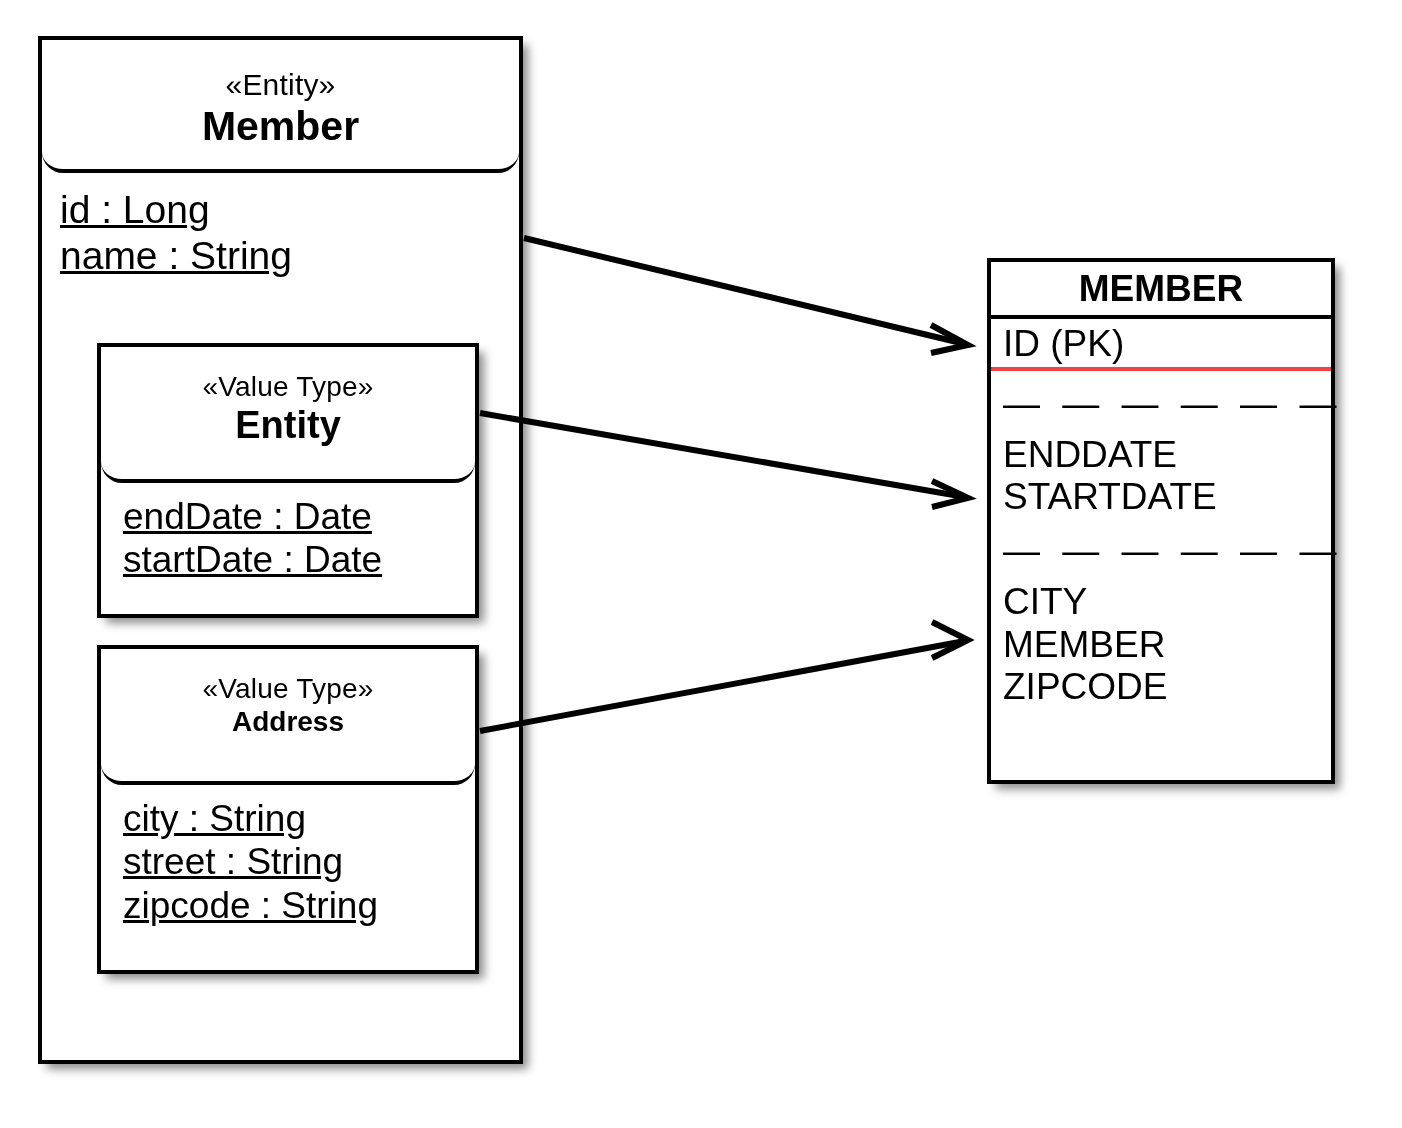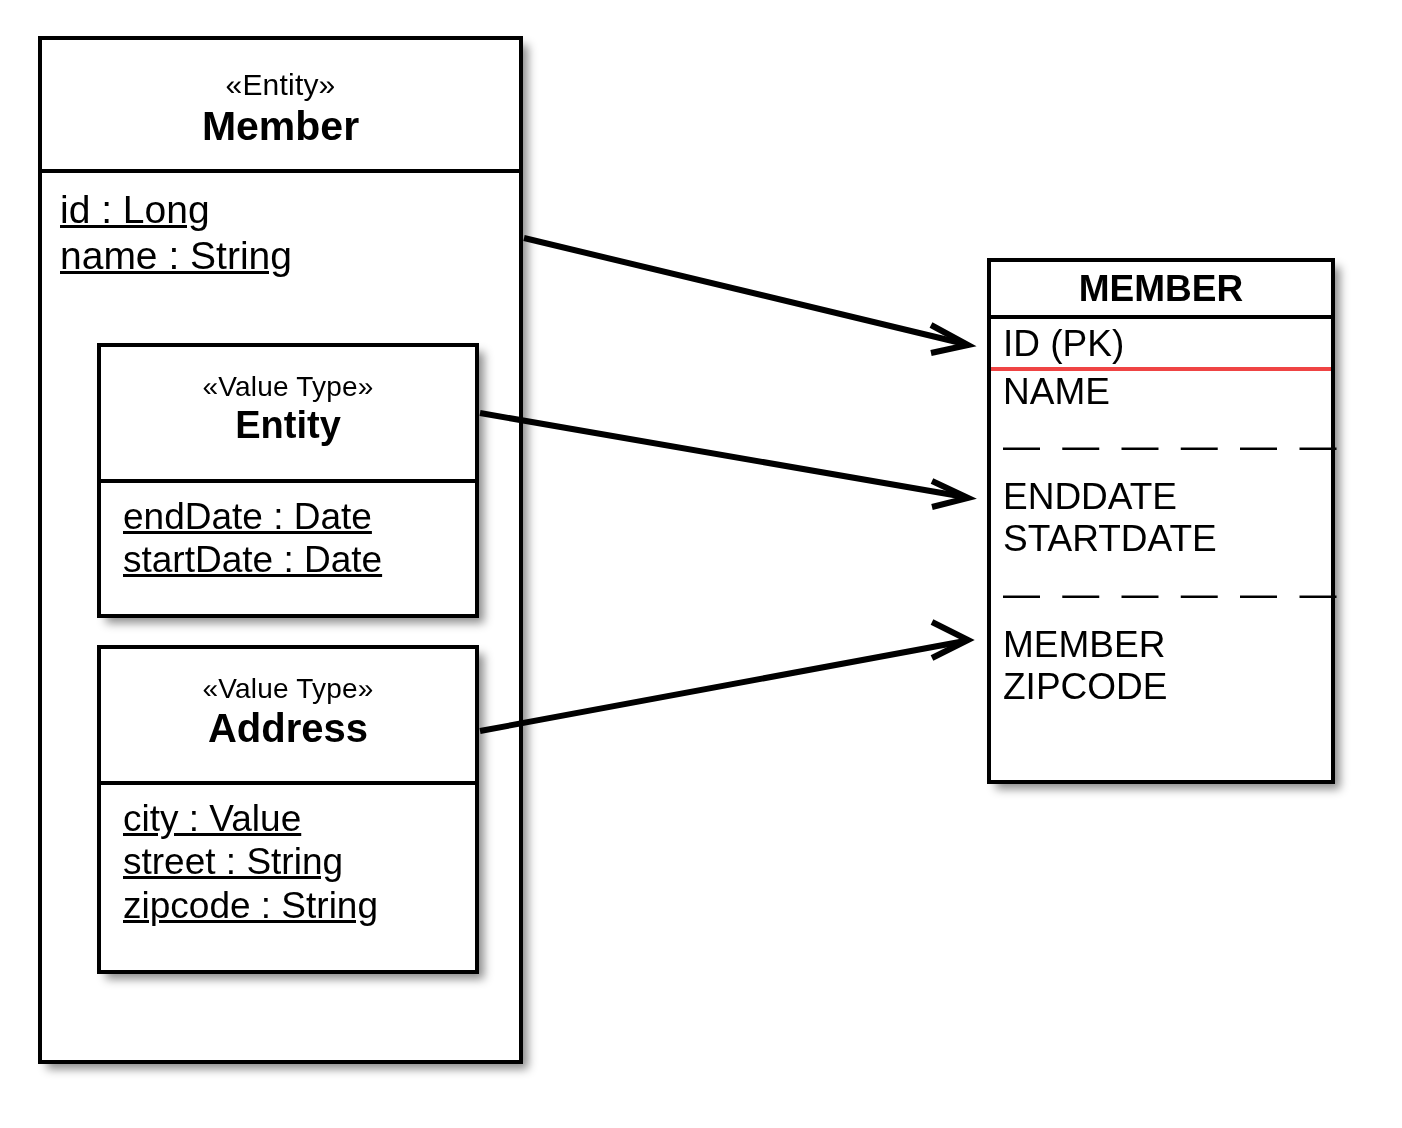--- a/index.html
+++ b/index.html
@@ -28,20 +28,21 @@
     box-sizing: border-box;
   }
   .uml-box.shadowed {
     box-shadow: 7px 7px 9px -2px rgba(0,0,0,0.45);
   }
 
   .box-header {
     box-sizing: border-box;
     text-align: center;
     background: #ffffff;
+    border-radius: 21px;
   }
   .box-header.with-rule {
     border-bottom: 4px solid #000000;
   }
   .stereotype {
     display: block;
     font-weight: 400;
     line-height: 1.12;
     letter-spacing: 0.2px;
   }
@@ -103,21 +104,21 @@
     left: 97px;
     top: 645px;
     width: 382px;
     height: 329px;
   }
   #address-vt > .box-header {
     height: 136px;
     padding-top: 24px;
   }
   #address-vt .stereotype { font-size: 28px; }
-  #address-vt .type-name  { font-size: 40px; margin-top: 2px; }
+  #address-vt .type-name  { font-size: 28px; margin-top: 2px; }
   #address-vt > .box-body {
     padding: 12px 0 0 22px;
     font-size: 37px;
   }
 
   
   #table-caption {
     position: absolute;
     left: 987px;
     top: 160px;
@@ -209,43 +210,41 @@
       <span class="attr">startDate : Date</span>
     </div>
   </div>
 
   <div class="uml-box shadowed" id="address-vt">
     <div class="box-header with-rule">
       <span class="stereotype">«Value Type»</span>
       <span class="type-name">Address</span>
     </div>
     <div class="box-body">
-      <span class="attr">city : Value</span>
+      <span class="attr">city : String</span>
       <span class="attr">street : String</span>
       <span class="attr">zipcode : String</span>
     </div>
   </div>
 
 
   <div class="uml-box shadowed" id="member-table">
     <div class="table-title">MEMBER</div>
     <div class="pk-row">ID (PK)</div>
 
-    <div class="col-group">
-      <span class="col">NAME</span>
-    </div>
 
     <span class="group-divider">— — — — — —</span>
     <div class="col-group">
       <span class="col">ENDDATE</span>
       <span class="col">STARTDATE</span>
     </div>
 
     <span class="group-divider">— — — — — —</span>
     <div class="col-group">
+      <span class="col">CITY</span>
       <span class="col">MEMBER</span>
       <span class="col">ZIPCODE</span>
     </div>
   </div>
 
   <svg id="arrow-layer" viewBox="0 0 1402 1128">
 
     <g>
       <line x1="524" y1="238" x2="965" y2="344" stroke="#000000" stroke-width="6"></line>
       <polyline points="931,325 968,345 931,353" fill="none" stroke="#000000" stroke-width="6" stroke-linecap="butt" stroke-linejoin="miter"></polyline>

